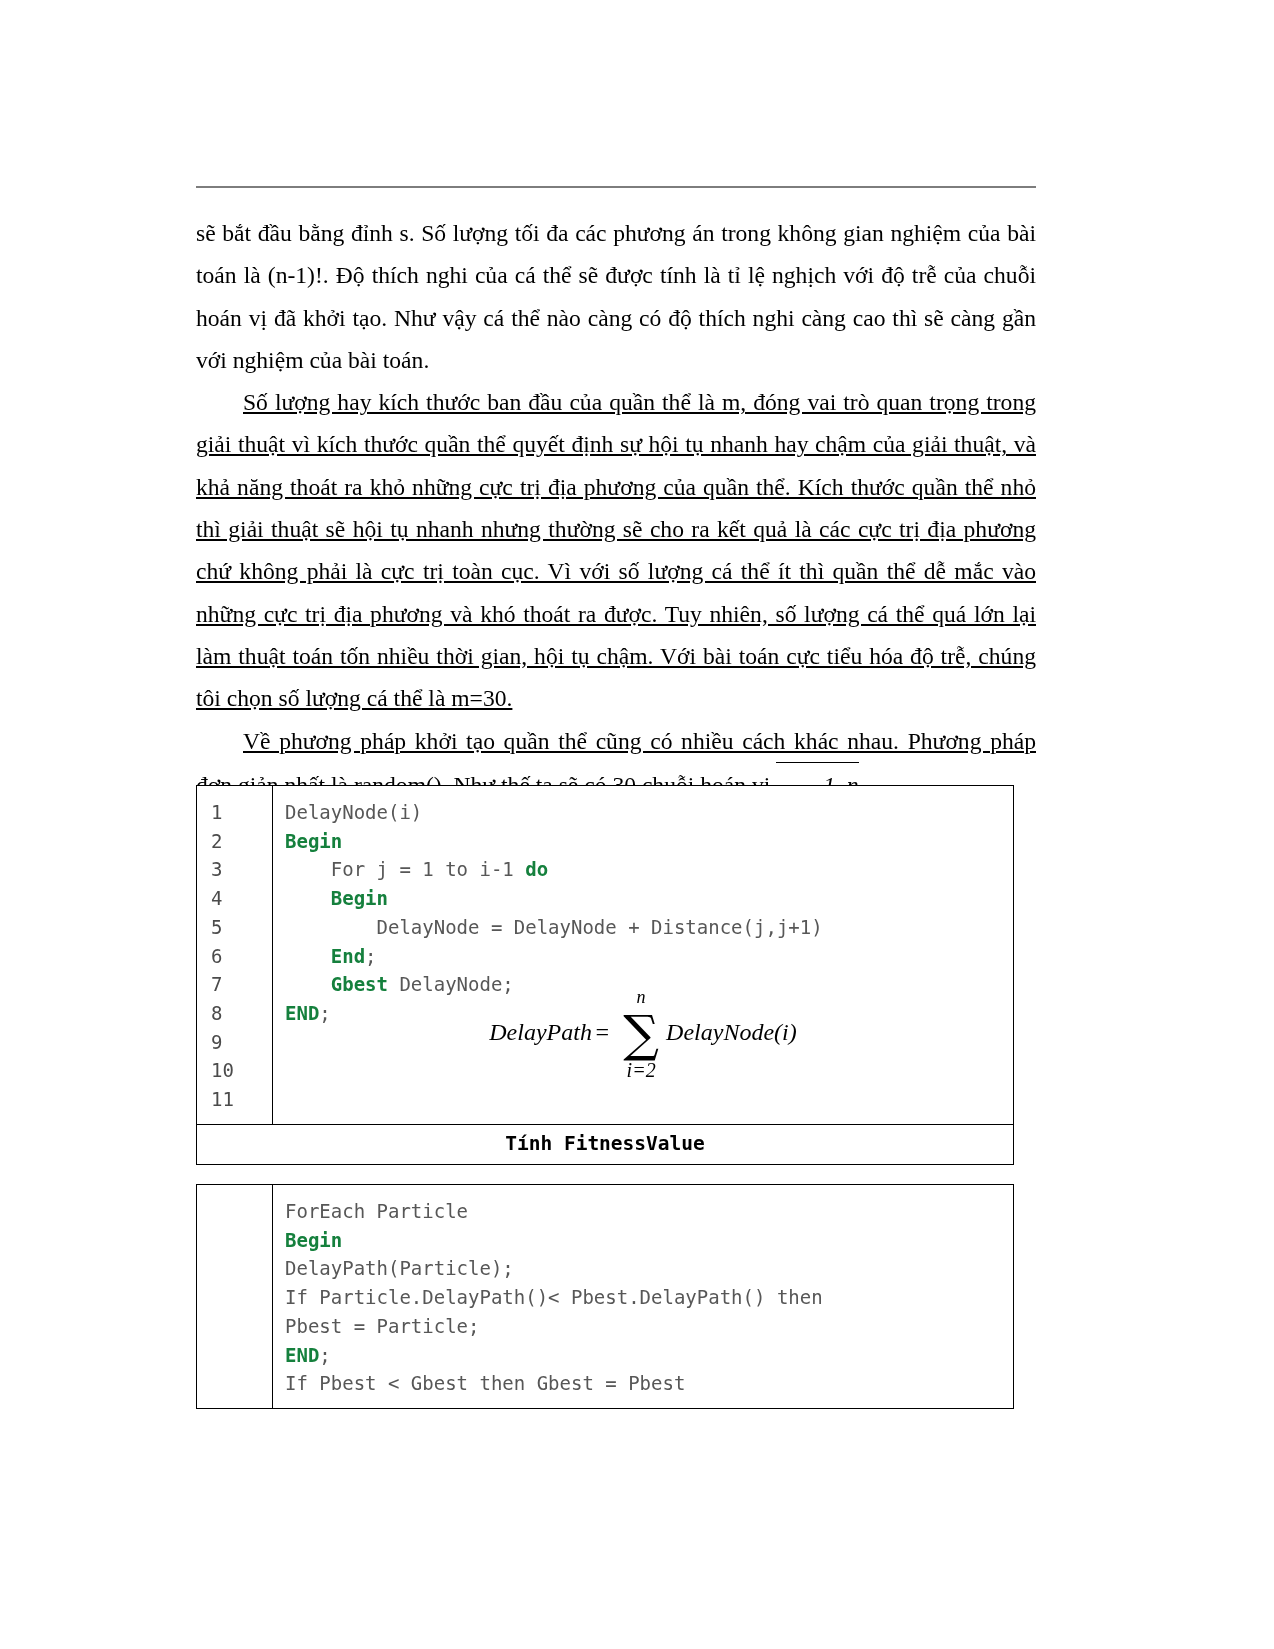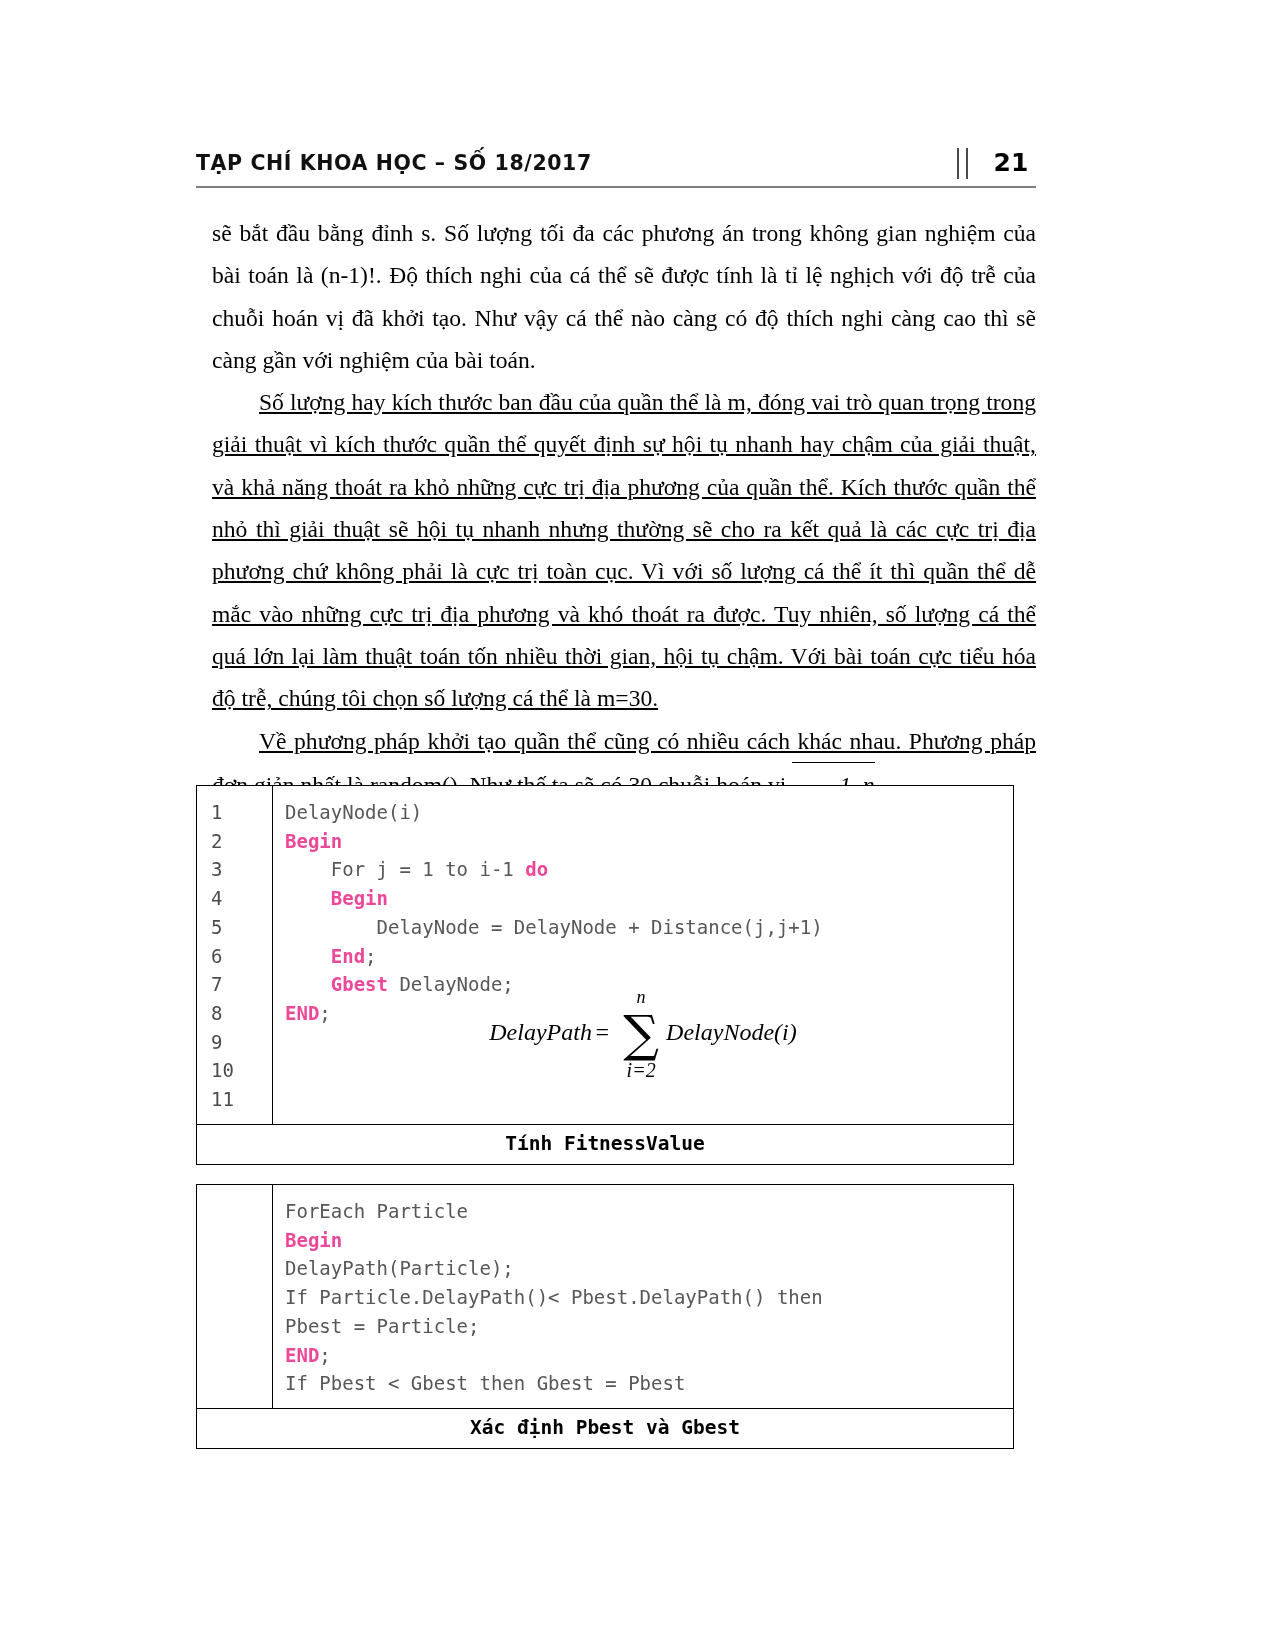--- a/index.html
+++ b/index.html
@@ -71,21 +71,21 @@
     background: #7d7d7d;
   }
   
   .body-wrap {
     position: absolute;
     left: 196px;
     top: 212px;
     width: 840px;
   }
   p.para {
-    margin: 0 0 0 16px;
+    margin: 0 0 0 0;
     font-size: 23.6px;
     line-height: 42.3px;
     text-align: justify;
     text-justify: inter-word;
     hyphens: none;
   }
   p.para.indent { text-indent: 47px; text-decoration: underline; }
   .ovl {
     display: inline-block;
     border-top: 1.6px solid #000;
@@ -143,21 +143,21 @@
     box-sizing: border-box;
   }
   pre.code {
     margin: 0;
     font-family: "DejaVu Sans Mono", monospace;
     font-size: 19px;
     line-height: 28.7px;
     color: #575757;
     white-space: pre;
   }
-  pre.code b { color: #ec4899; font-weight: bold; }
+  pre.code b { color: #15803d; font-weight: bold; }
   .caption {
     border-top: 1.6px solid #000;
     text-align: center;
     font-family: "DejaVu Sans Mono", monospace;
     font-weight: bold;
     font-size: 19.5px;
     line-height: 24px;
     padding: 7px 0 8px 0;
     color: #000;
   }
@@ -205,25 +205,20 @@
     font-size: 20px;
     font-style: italic;
     line-height: 18px;
   }
 </style>
 </head>
 <body>
 
 <div class="page">
 
-  <div class="header">
-    <div class="header-title">TẠP CHÍ KHOA HỌC – SỐ 18/2017</div>
-    <div class="header-sep"></div>
-    <div class="header-page">21</div>
-  </div>
   <div class="header-rule"></div>
 
   <div class="body-wrap">
 
     <p class="para">sẽ bắt đầu bằng đỉnh s. Số lượng tối đa các phương án trong không gian nghiệm của bài toán là (n-1)!. Độ thích nghi của cá thể sẽ được tính là tỉ lệ nghịch với độ trễ của chuỗi hoán vị đã khởi tạo. Như vậy cá thể nào càng có độ thích nghi càng cao thì sẽ càng gần với nghiệm của bài toán.</p>
 
     <p class="para indent">Số lượng hay kích thước ban đầu của quần thể là m, đóng vai trò quan trọng trong giải thuật vì kích thước quần thể quyết định sự hội tụ nhanh hay chậm của giải thuật, và khả năng thoát ra khỏ những cực trị địa phương của quần thể. Kích thước quần thể nhỏ thì giải thuật sẽ hội tụ nhanh nhưng thường sẽ cho ra kết quả là các cực trị địa phương chứ không phải là cực trị toàn cục. Vì với số lượng cá thể ít thì quần thể dễ mắc vào những cực trị địa phương và khó thoát ra được. Tuy nhiên, số lượng cá thể quá lớn lại làm thuật toán tốn nhiều thời gian, hội tụ chậm. Với bài toán cực tiểu hóa độ trễ, chúng tôi chọn số lượng cá thể là m=30.</p>
 
     <p class="para indent"><span>Về phương pháp khởi tạo quần thể cũng có nhiều cách khác nhau. Phương pháp đơn giản nhất là random(). Như thế ta sẽ có 30 chuỗi hoán vị </span><span class="ovl">1..n</span><span>.</span></p>
 
@@ -278,16 +273,15 @@
       <div class="code-area">
         <pre class="code">ForEach Particle
 <b>Begin</b>
 DelayPath(Particle);
 If Particle.DelayPath()&lt; Pbest.DelayPath() then
 Pbest = Particle;
 <b>END</b>;
 If Pbest &lt; Gbest then Gbest = Pbest</pre>
       </div>
     </div>
-    <div class="caption">Xác định Pbest và Gbest</div>
   </div>
 
 </div>
 
 </body></html>

